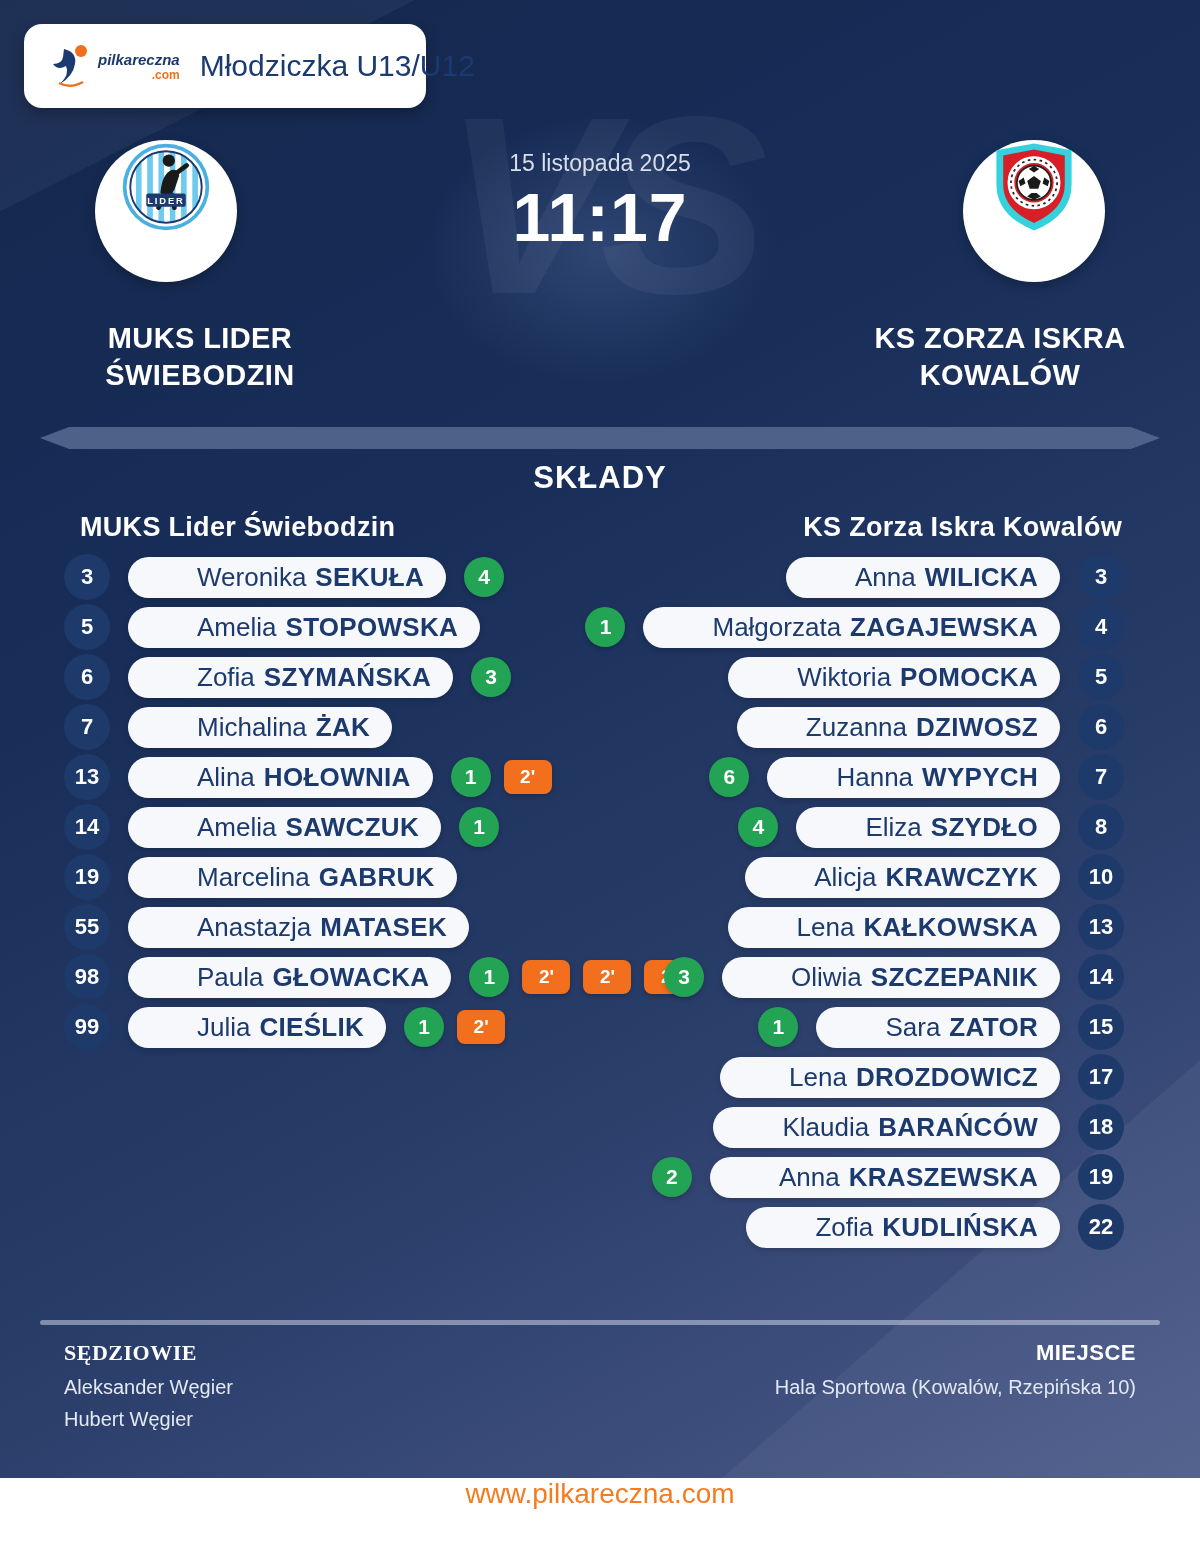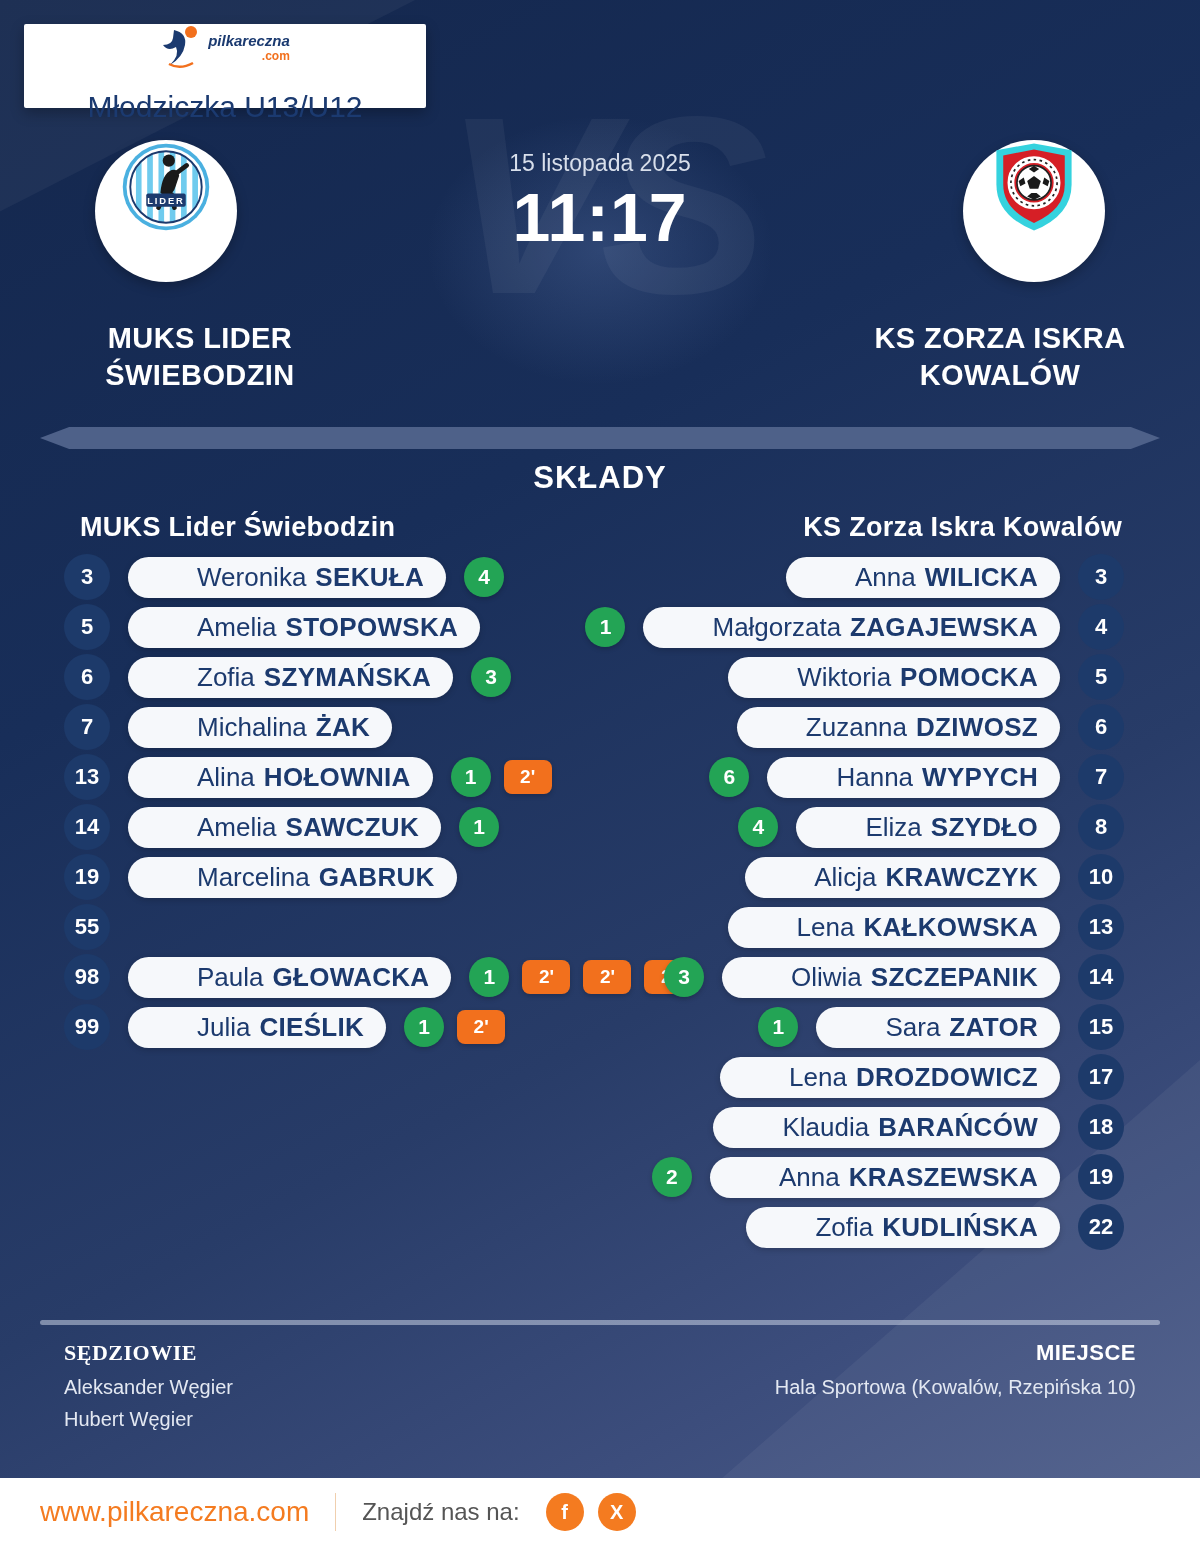--- a/index.html
+++ b/index.html
@@ -9,22 +9,22 @@
   
   .bg-band{position:absolute;left:-140px;top:60px;width:820px;height:210px;
            background:rgba(255,255,255,0.045);transform:rotate(-27deg);transform-origin:left center;}
   .bg-tri{position:absolute;right:0;top:1060px;width:480px;height:420px;
           background:rgba(255,255,255,0.05);clip-path:polygon(100% 0,100% 100%,0 100%);}
   .glow{position:absolute;left:420px;top:110px;width:360px;height:280px;
         background:radial-gradient(ellipse at center,rgba(130,160,220,0.22),transparent 68%);}
 
   
   .header-card{position:absolute;left:24px;top:24px;width:402px;height:84px;background:#fff;
-               border-radius:2px;display:flex;align-items:center;padding:0 26px;gap:20px;
-               box-shadow:0 5px 14px rgba(0,0,0,0.28);box-sizing:border-box;flex-direction:column;}
+               border-radius:18px;display:flex;align-items:center;padding:0 26px;gap:20px;
+               box-shadow:0 5px 14px rgba(0,0,0,0.28);box-sizing:border-box;}
   .logo{display:flex;align-items:center;gap:6px;}
   .logo-text{display:flex;flex-direction:column;align-items:flex-end;line-height:1;}
   .logo-main{font-size:15px;font-weight:700;font-style:italic;color:#1b3a70;}
   .logo-tld{font-size:12px;font-weight:700;color:#f2701d;margin-top:2px;}
   .header-title{font-size:30px;color:#1b3a70;font-weight:500;white-space:nowrap;}
 
   
   .team-logo-circle{position:absolute;top:140px;width:142px;height:142px;border-radius:50%;background:#fff;
                     display:flex;align-items:flex-start;justify-content:center;box-shadow:0 4px 12px rgba(0,0,0,0.25);}
   #home-logo{left:95px;} #away-logo{left:963px;}
@@ -70,21 +70,21 @@
   .officials-label{position:absolute;font-size:22px;font-weight:700;color:#fff;letter-spacing:0.5px;}
   #referees-label{left:64px;top:1340px;font-family:Liberation Serif, serif;}
   #venue-label{right:64px;top:1340px;text-align:right;}
   .officials-text{position:absolute;font-size:20px;color:#e3e8f2;}
   #referee-1{left:64px;top:1376px;}
   #referee-2{left:64px;top:1408px;}
   #venue-text{right:64px;top:1376px;text-align:right;}
 
   
   .footer{position:absolute;left:0;bottom:0;width:1200px;height:68px;background:#fff;display:flex;
-          align-items:center;padding:0 40px;gap:26px;box-sizing:border-box;}
+          align-items:center;padding:0 40px;gap:26px;box-sizing:border-box;flex-direction:column;}
   .site-link{color:#f47b20;font-size:28px;text-decoration:none;}
   .v-divider{width:1px;height:38px;background:#f0cfae;}
   .social-label{color:#555;font-size:24px;}
   .social-icons{display:flex;gap:14px;align-items:center;}
   .social-icon{width:38px;height:38px;border-radius:50%;background:#f47b20;color:#fff;font-weight:700;
                font-size:20px;display:flex;align-items:center;justify-content:center;cursor:pointer;}
 </style>
 </head>
 <body>
 
@@ -215,20 +215,24 @@
       </div>
       <div class="player-row left">
         <div class="num-circle">19</div>
         <div class="pill">
           <span class="first">Marcelina</span>
           <span class="last">GABRUK</span>
         </div>
       </div>
       <div class="player-row left">
         <div class="num-circle">55</div>
+        <div class="pill">
+          <span class="first">Anastazja</span>
+          <span class="last">MATASEK</span>
+        </div>
       </div>
       <div class="player-row left">
         <div class="num-circle">98</div>
         <div class="pill">
           <span class="first">Paula</span>
           <span class="last">GŁOWACKA</span>
         </div>
         <div class="badges">
           <div class="goal-badge">1</div>
           <div class="card-badge">2'</div>

